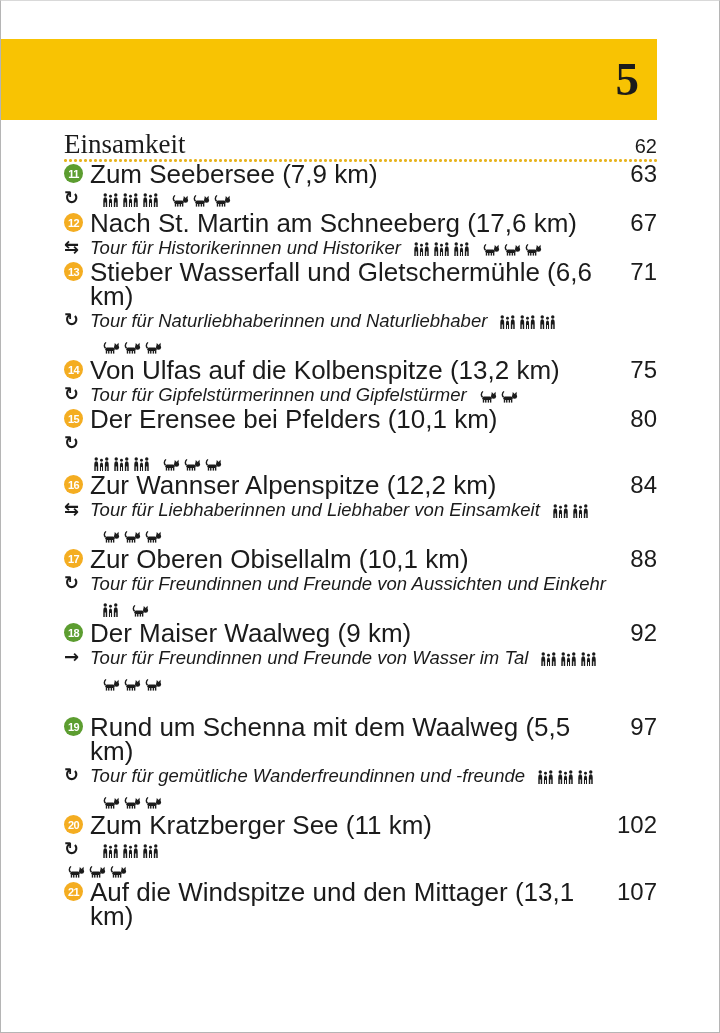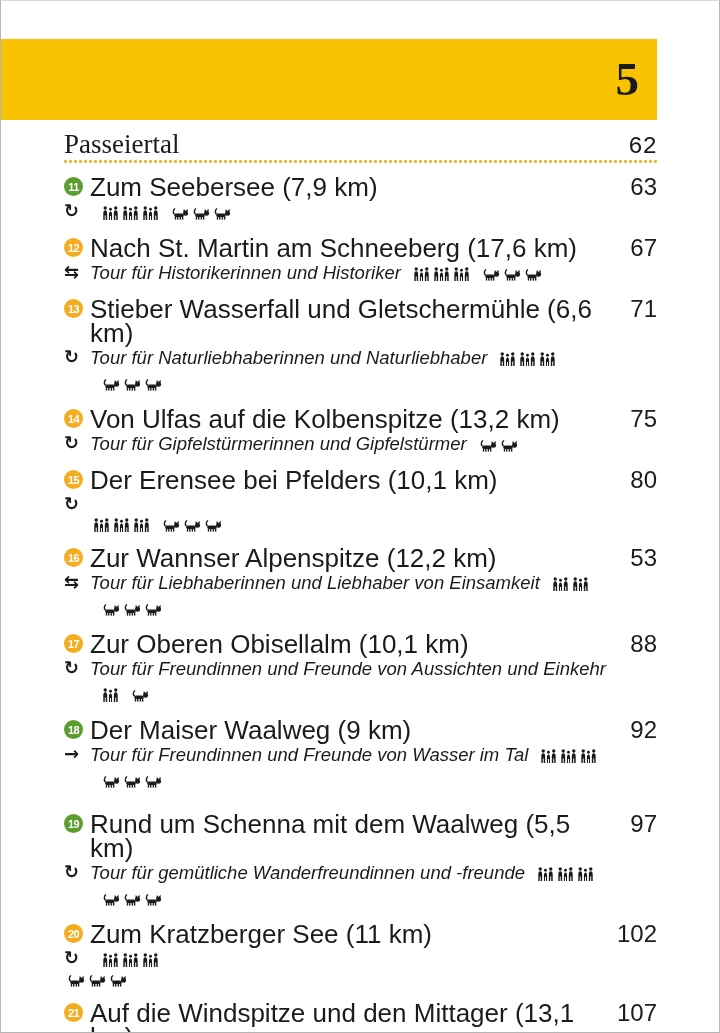--- a/index.html
+++ b/index.html
@@ -24,26 +24,26 @@
   .section-head {
     display:flex; align-items:baseline; justify-content:space-between;
     padding-bottom:3px; position:relative;
   }
   .section-head::after {
     content:""; position:absolute; left:0; right:0; bottom:0; height:3px;
     background-image:radial-gradient(circle at 1.5px 1.5px, var(--dot) 1.3px, transparent 1.6px);
     background-size:5px 3px; background-repeat:repeat-x;
   }
   .section-title { font-family:"Liberation Serif", serif; font-size:27px; line-height:30px; }
-  .section-page  { font-family:Liberation Mono, monospace; font-size:24px; }
+  .section-page  { font-family:Liberation Sans, sans-serif; font-size:20px; }
   .section { margin-bottom:6px; }
   .section + .section { margin-top:20px; }
 
   
-  .entry { display:grid; grid-template-columns:26px 1fr auto; margin-top:12px; }
+  .entry { display:grid; grid-template-columns:26px 1fr auto; margin-top:0; }
   .entry .badge {
     width:19px; height:19px; border-radius:50%; margin-top:2px;
     display:inline-flex; align-items:center; justify-content:center;
     color:#fff; font-size:11px; font-weight:700; letter-spacing:-0.5px;
   }
   .badge.green { background:var(--green); }
   .badge.amber { background:var(--amber); }
   .entry .title { font-size:26px; line-height:24px; }
   .entry .epage { font-size:24px; line-height:24px; padding-left:10px; }
   .entry .dir {
@@ -60,21 +60,21 @@
 </head>
 <body>
 
 <div class="page" style="--green: #5C9D30; --amber: #F4AD21; --dot: #E8B41F;">
   <div class="header-bar" style="background: rgb(248, 195, 3);">
     <span class="chapter-number">5</span>
   </div>
   <main class="content" id="toc">
       <section class="section">
         <div class="section-head">
-          <span class="section-title">Passeiertal</span>
+          <span class="section-title">Einsamkeit</span>
           <span class="section-page">62</span>
         </div>
         <div class="entry">
           <span class="badge green">11</span>
           <span class="title">Zum Seebersee (7,9 km)</span>
           <span class="epage">63</span>
           <span class="dir">↻</span>
           <span class="desc"><span class="icon-run gap-before"><span><svg viewBox="0 0 21 17" width="17" height="14">
                   <g fill="#1b1b1b">
                     <circle cx="4" cy="2.3" r="2.1"></circle>
@@ -382,21 +382,21 @@
                     <rect x="13.4" y="11.5" width="1.7" height="4"></rect>
                     <circle cx="17.8" cy="7.6" r="3.1"></circle>
                     <polygon points="15.2,6 15.6,2.4 17.6,4.6"></polygon>
                     <polygon points="18.2,4.5 20.2,2.2 20.6,5.8"></polygon>
                   </g>
                 </svg></span></span></div>
         </div>
         <div class="entry">
           <span class="badge amber">16</span>
           <span class="title">Zur Wannser Alpenspitze (12,2 km)</span>
-          <span class="epage">53</span>
+          <span class="epage">84</span>
           <span class="dir">⇆</span>
           <span class="desc"><em>Tour für Liebhaberinnen und Liebhaber von Einsamkeit</em><span class="icon-run gap-before"><span><svg viewBox="0 0 21 17" width="17" height="14">
                   <g fill="#1b1b1b">
                     <circle cx="4" cy="2.3" r="2.1"></circle>
                     <path d="M1.6,17 L1.6,9.5 Q1.6,5.2 4,5.2 Q6.4,5.2 6.4,9.5 L6.4,17 L4.6,17 L4.6,11.5 L3.4,11.5 L3.4,17 Z"></path>
                     <circle cx="10.5" cy="3.8" r="1.8"></circle>
                     <path d="M8.6,17 L8.6,10.4 Q8.6,6.6 10.5,6.6 Q12.4,6.6 12.4,10.4 L12.4,17 L11.1,17 L11.1,12.2 L9.9,12.2 L9.9,17 Z"></path>
                     <circle cx="17" cy="2.3" r="2.1"></circle>
                     <path d="M14.6,17 L14.6,9.5 Q14.6,5.2 17,5.2 Q19.4,5.2 19.4,9.5 L19.4,17 L17.6,17 L17.6,11.5 L16.4,11.5 L16.4,17 Z"></path>
                   </g>

